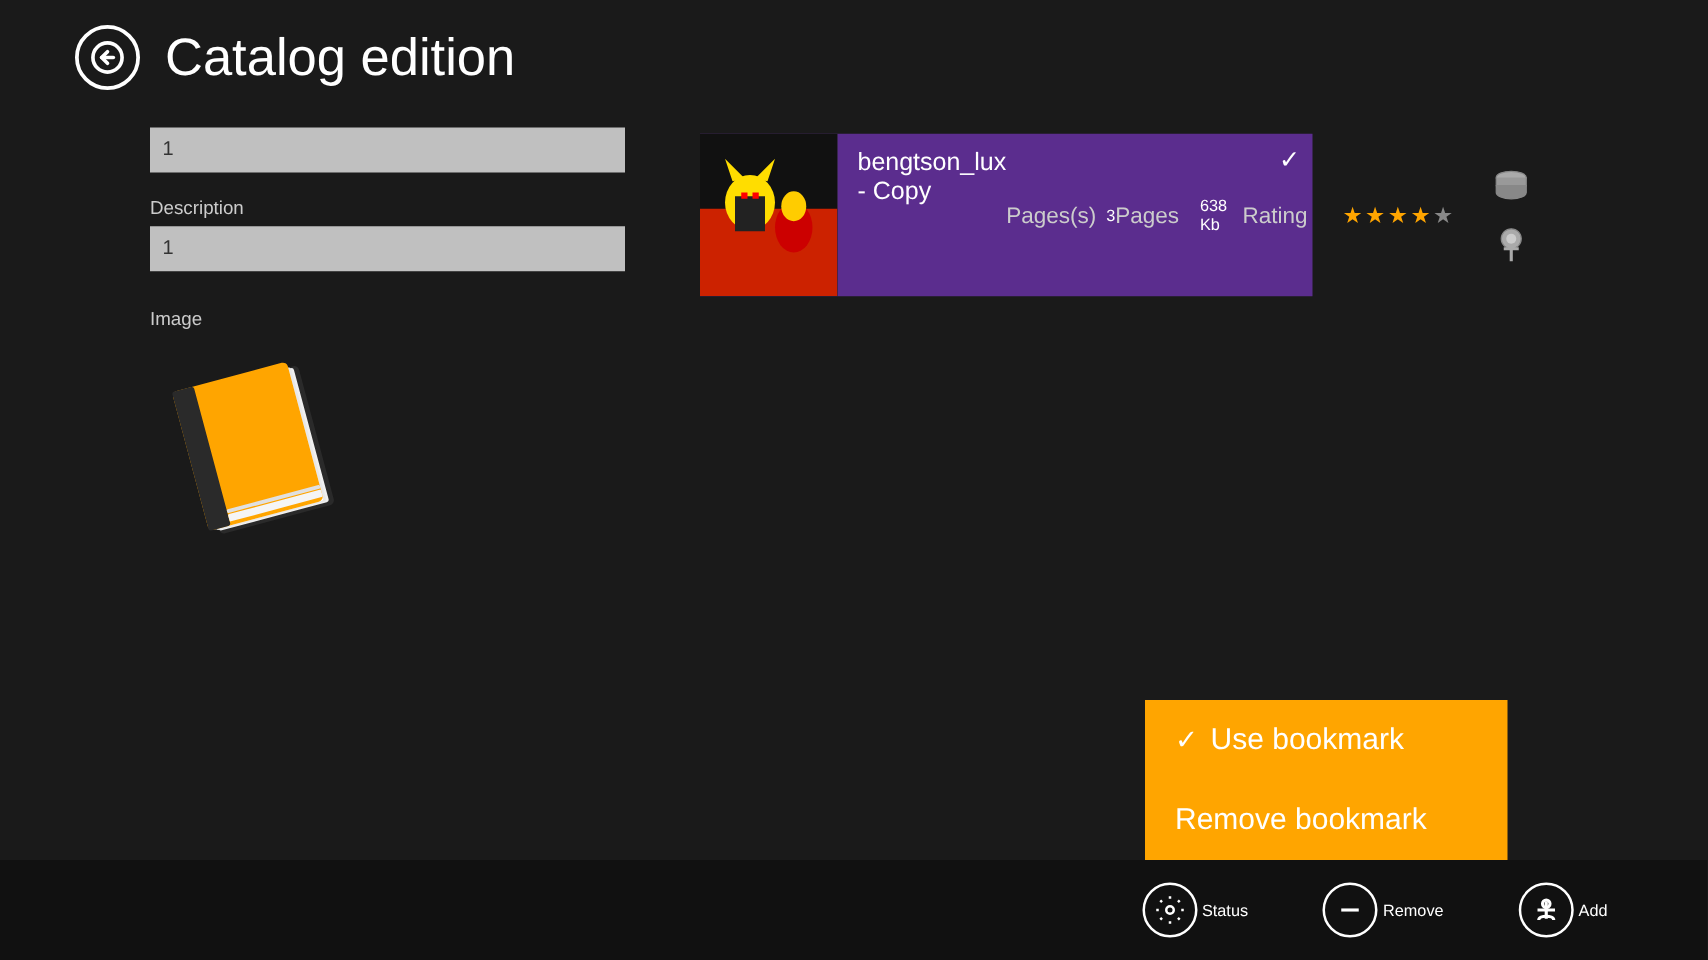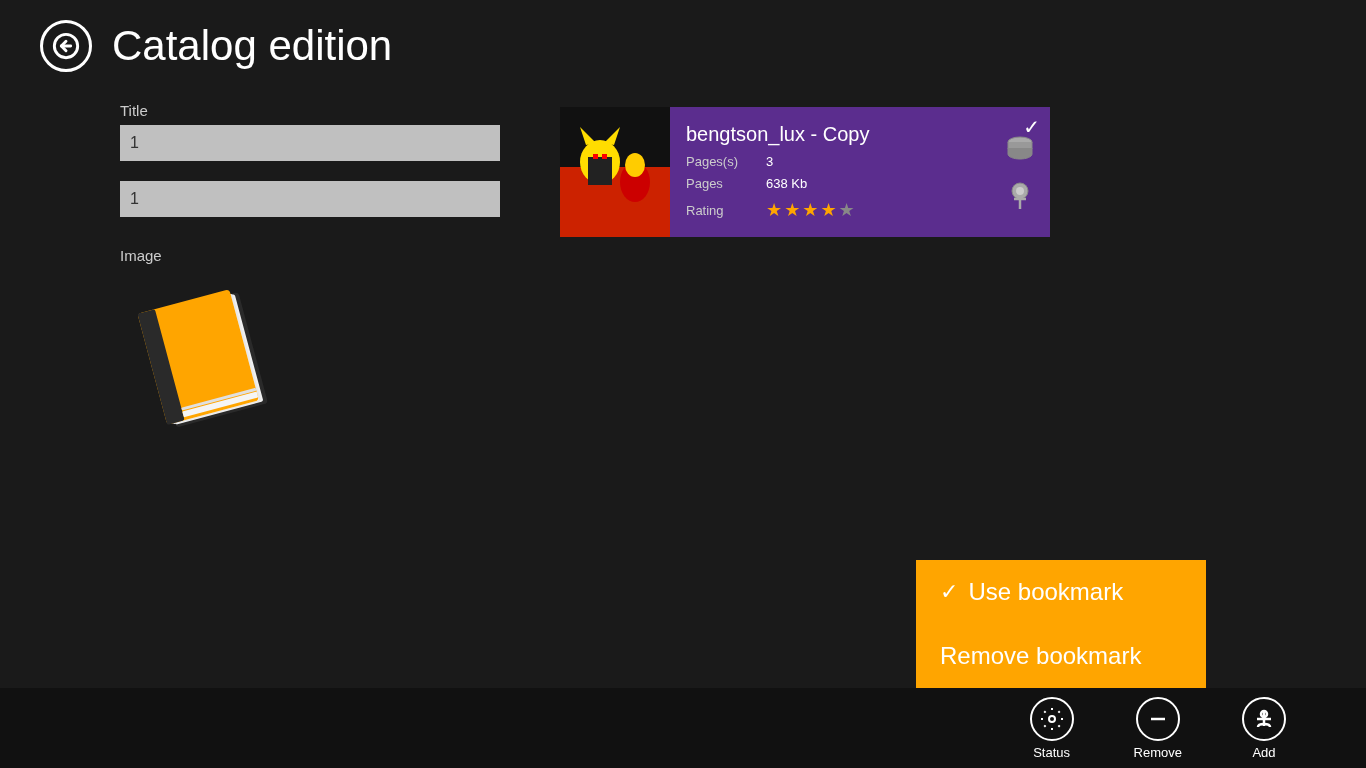--- a/index.html
+++ b/index.html
@@ -10,21 +10,21 @@
       font-family: 'Segoe UI', Arial, sans-serif;
       color: #ffffff;
       overflow: hidden;
       position: relative;
     }
 
     
     .header {
       display: flex;
       align-items: center;
-      padding: 20px 40px;
+      padding: 20px 60px;
       gap: 20px;
     }
     .back-btn {
       width: 52px;
       height: 52px;
       border-radius: 50%;
       border: 3px solid #ffffff;
       display: flex;
       align-items: center;
       justify-content: center;
@@ -116,35 +116,34 @@
       justify-content: center;
     }
     .card-thumbnail-inner {
       width: 110px;
       height: 130px;
     }
     .card-info {
       flex: 1;
       padding: 12px 16px;
       display: flex;
-      flex-direction: column;
       justify-content: space-around;
     }
     .card-title {
       font-size: 20px;
       font-weight: 400;
       color: #ffffff;
     }
     .card-meta-row {
       display: flex;
       align-items: center;
       gap: 10px;
     }
     .card-meta-key {
-      font-size: 13px;
+      font-size: 18px;
       color: #cccccc;
       width: 70px;
     }
     .card-meta-value {
       font-size: 13px;
       color: #ffffff;
     }
     .stars {
       display: flex;
       gap: 2px;
@@ -215,21 +214,21 @@
       height: 80px;
       background: #111111;
       display: flex;
       align-items: center;
       justify-content: flex-end;
       padding: 0 80px;
       gap: 60px;
     }
     .bottom-btn {
       display: flex;
-      flex-direction: column;
+      flex-direction: row;
       align-items: center;
       cursor: pointer;
       gap: 4px;
     }
     .bottom-btn-icon {
       width: 44px;
       height: 44px;
       border-radius: 50%;
       border: 2.5px solid #ffffff;
       display: flex;
@@ -251,23 +250,23 @@
       <polyline points="12 8 8 12 12 16"></polyline>
       <line x1="16" y1="12" x2="8" y2="12"></line>
     </svg>
   </div>
   <h1 class="page-title">Catalog edition</h1>
 </div>
 
 <div class="main-content">
 
   <div class="form-section">
-    <p class="field-label">Title</p>
     <input class="field-input" type="text" value="1" style="">
 
+    <p class="field-label">Description</p>
     <input class="field-input" type="text" value="1" style="">
 
     <p class="image-label">Image</p>
 
     
     <div class="book-container">
       <svg class="book-svg" viewBox="0 0 140 150" xmlns="http://www.w3.org/2000/svg">
 
         <g transform="rotate(-15, 70, 75)">
 

